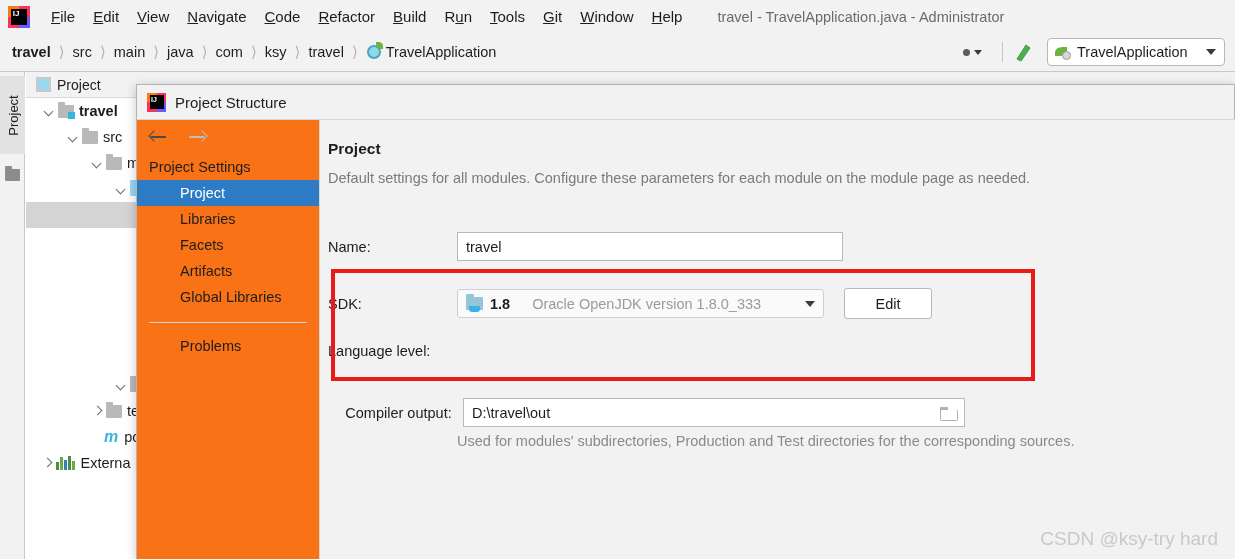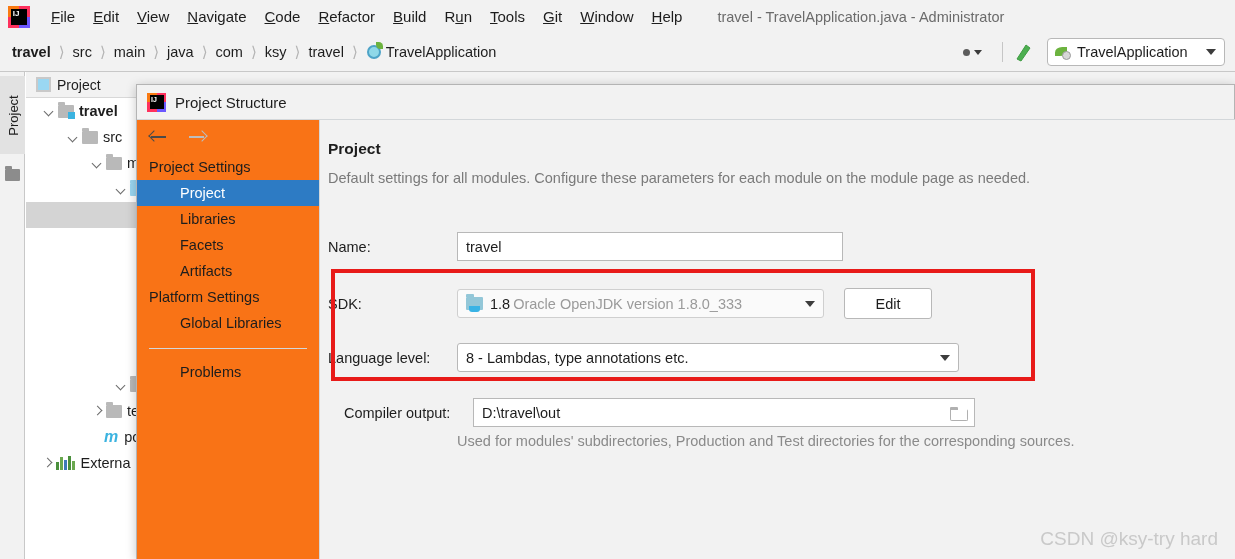--- a/index.html
+++ b/index.html
@@ -176,21 +176,21 @@
   }
   .combo.disabled { background:#fafafa; border-color:#cfcfcf; }
   .combo .caret { margin-left:auto; width:0;height:0;
       border-left:5.5px solid transparent;border-right:5.5px solid transparent;border-top:6.5px solid #3c3c3c; }
   .jdk-folder { width:17px;height:13px;background:#93c7d8;border-radius:1px;position:relative;
       margin-right:7px; flex:0 0 auto; }
   .jdk-folder:before { content:""; position:absolute; left:0;top:-3px;width:8px;height:3px;
       background:#93c7d8;border-radius:1px 1px 0 0;}
   .jdk-folder:after { content:""; position:absolute; left:3px;bottom:-2px;width:11px;height:6px;
       background:#39b3e5;border-radius:0 0 3px 3px;}
-  .sdk-ver { font-weight:normal; color:#1d1d1d; margin-right:3px; }
+  .sdk-ver { font-weight:bold; color:#1d1d1d; margin-right:22px; }
   .sdk-rest { color:#9a9a9a; }
 
   .btn {
     height:31px; min-width:88px; background:#ffffff; border:1px solid #b8b8b8; border-radius:3px;
     font-size:14.5px; color:#1d1d1d; display:flex; align-items:center; justify-content:center;
     cursor:default;
   }
   .browse-ico { margin-left:auto; width:16px;height:12px; position:relative; }
   .browse-ico:before { content:""; position:absolute; left:0; top:2px; width:16px; height:10px;
       border:1.6px solid #b0b0b0; border-radius:0 2px 2px 2px; border-top-color:transparent; }
@@ -387,21 +387,20 @@
               <span class="head"></span>
           </span>
         </div>
 
         <div class="nav-group">Project Settings</div>
         <div class="nav-leaf active">Project</div>
         <div class="nav-leaf">Libraries</div>
         <div class="nav-leaf">Facets</div>
         <div class="nav-leaf">Artifacts</div>
 
-        <div class="nav-group">Platform Settings</div>
         <div class="nav-leaf">Global Libraries</div>
 
         <div class="nav-sep"></div>
         <div class="nav-leaf">Problems</div>
       </div>
 
       <div class="dlg-right">
 
         <div class="sect-title">Project</div>
         <div class="sect-desc">Default settings for all modules. Configure these parameters for each module on the module page as needed.</div>
@@ -417,27 +416,23 @@
             <span class="jdk-folder"></span>
             <span class="sdk-ver">1.8</span>
             <span class="sdk-rest">Oracle OpenJDK version 1.8.0_333</span>
             <span class="caret"></span>
           </span>
           <span class="btn" style="margin-left:20px">Edit</span>
         </div>
 
         <div class="frow" style="left:8px; top:223px;">
           <span class="flabel" style="width:129px">Language level:</span>
-          <span class="combo" style="width:502px">
-            <span>8 - Lambdas, type annotations etc.</span>
-            <span class="caret"></span>
-          </span>
-        </div>
-
-        <div class="frow" style="left:24px; top:278px;">
+        </div>
+
+        <div class="frow" style="left:14px; top:278px;text-align:center;">
           <span class="flabel" style="width:129px">Compiler output:</span>
           <span class="tfield" style="width:502px">
             <span>D:\travel\out</span>
             <span class="browse-ico"></span>
           </span>
         </div>
 
         <div class="hint" style="left:137px; top:313px;">Used for modules' subdirectories, Production and Test directories for the corresponding sources.</div>
 
         <div class="watermark">CSDN @ksy-try hard</div>

